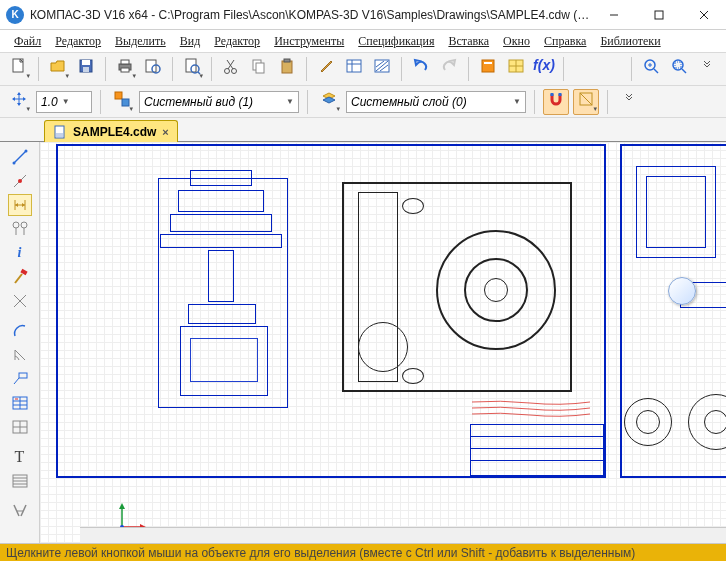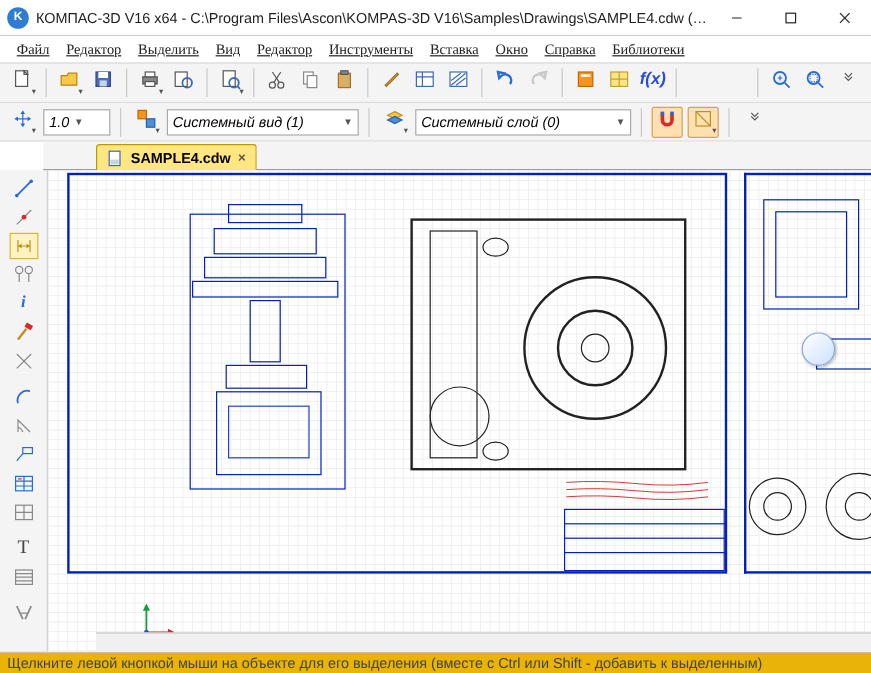--- a/index.html
+++ b/index.html
@@ -12,21 +12,21 @@
   .menubar { height: 22px; display: flex; align-items: center; padding: 0 8px; gap: 2px; background:#fff; }
   .menubar span { padding: 2px 6px; color: #222; }
   .menubar span u { text-decoration: underline; font-family: Liberation Serif, serif; }
   .toolbar { height: 34px; background: #f4f4f4; border-top:1px solid #d9d9d9; border-bottom:1px solid #d9d9d9; display:flex; align-items:center; padding:0 6px; gap:2px; }
   .tb-btn { width: 26px; height: 26px; display:flex; align-items:flex-start; justify-content:center; border:1px solid transparent; border-radius:2px; position:relative;}
   .tb-sep { width:1px; height:24px; background:#c8c8c8; margin:0 4px; }
   .tb-drop::after { content:"▾"; font-size:7px; position:absolute; right:1px; bottom:1px; color:#555; }
   .toolbar2 { height: 32px; background:#f4f4f4; border-bottom:1px solid #d9d9d9; display:flex; align-items:center; padding:0 6px; gap:4px; }
   .combo { height:22px; border:1px solid #a8a8a8; background:#fff; display:flex; align-items:center; padding:0 4px; font-size:11px;font-style:italic; }
   .combo .arrow { margin-left:4px; font-size:8px; color:#555; }
-  .tabbar { height: 24px; background:#f4f4f4; display:flex; align-items:flex-end; padding-left:44px; border-bottom:1px solid #888;margin-left:36px; }
+  .tabbar { height: 24px; background:#f4f4f4; display:flex; align-items:flex-end; padding-left:44px; border-bottom:1px solid #888; }
   .tab { height:22px; background:#ffe680; border:1px solid #b89b00; border-bottom:none; border-radius:3px 3px 0 0; display:flex; align-items:center; padding:0 8px; gap:6px; font-size:11px; font-weight:bold; position:relative; top:1px;}
   .tab .close { color:#555; font-size:11px;}
   .workarea { position:relative; height: calc(561px - 30px - 22px - 34px - 32px - 24px - 18px); display:flex; }
   .lefttools { width:40px; background:#f4f4f4; border-right:1px solid #d0d0d0; display:flex; flex-direction:column; align-items:center; padding-top:4px; gap:2px; }
   .lt-btn { width:24px; height:22px; display:flex; align-items:center; justify-content:center; border:1px solid transparent; }
   .lt-btn.active { background:#fff3c2; border-color:#d4b840; }
   .canvas-container { flex:1; position:relative; overflow:hidden; background:#fff; }
   .canvas-grid { position:absolute; inset:0; background-image: linear-gradient(#eee 1px, transparent 1px), linear-gradient(90deg, #eee 1px, transparent 1px); background-size:8px 8px; }
   .canvas-frame { position:absolute; border:2px solid #0020c0; }
   .drawing-shape { position:absolute; border:1.5px solid #0020c0; background:transparent; }
@@ -64,20 +64,21 @@
   </div>
 </div>
 
 <div class="menubar">
   <span><u>Файл</u></span>
   <span><u>Редактор</u></span>
   <span><u>Выделить</u></span>
   <span><u>Вид</u></span>
   <span><u>Редактор</u></span>
   <span><u>Инструменты</u></span>
+  <span><u>Спецификация</u></span>
   <span><u>Вставка</u></span>
   <span><u>Окно</u></span>
   <span><u>Справка</u></span>
   <span><u>Библиотеки</u></span>
 </div>
 
 <div class="toolbar">
   <div class="tb-btn tb-drop">
       <svg width="18" height="18">
         <rect x="3" y="2" width="10" height="13" fill="#fff" stroke="#555"></rect>

